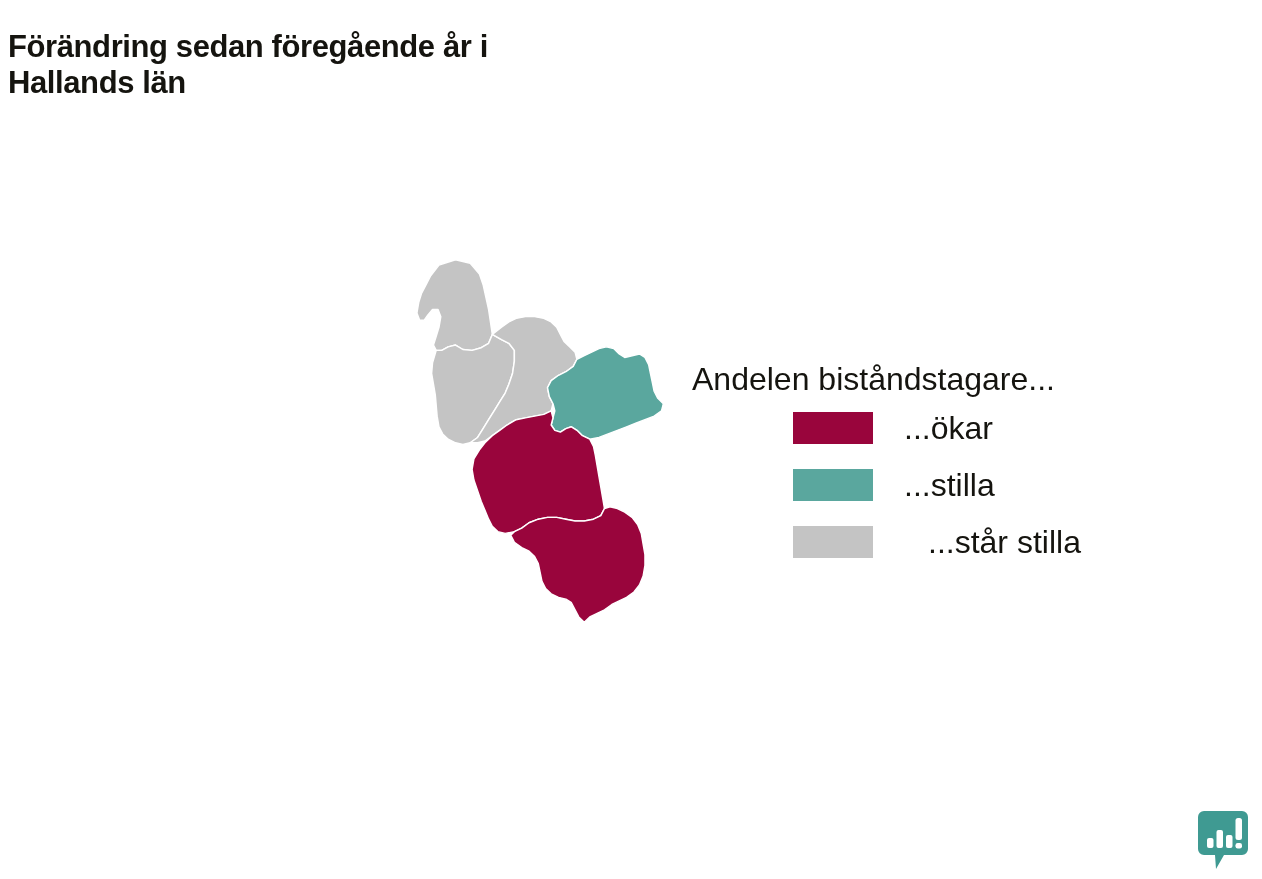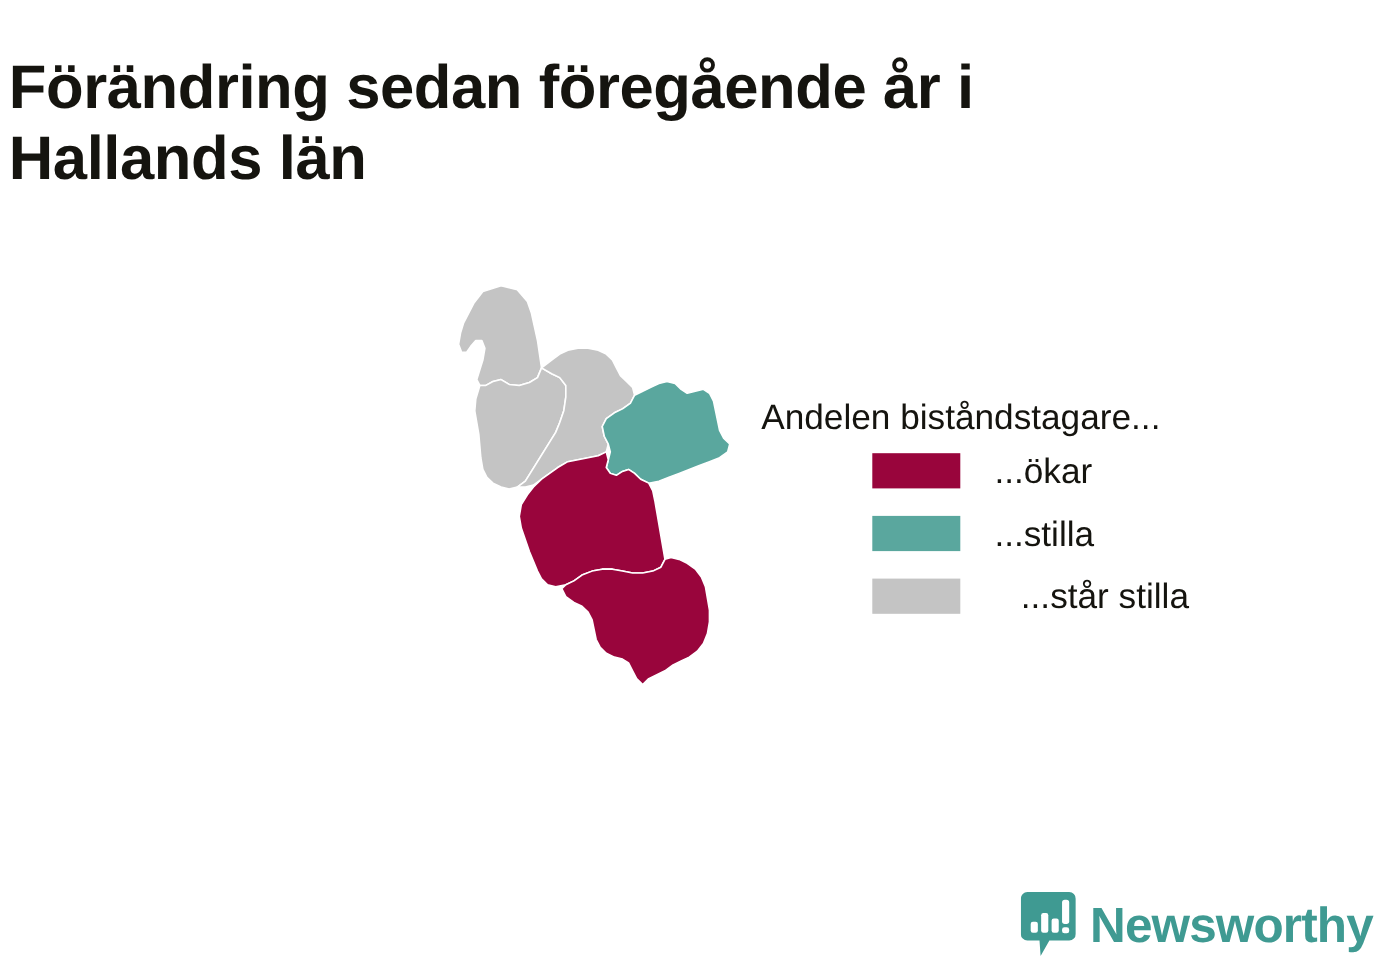--- a/index.html
+++ b/index.html
@@ -17,21 +17,21 @@
     color: #15140f;
     -webkit-font-smoothing: antialiased;
   }
 
   
   #chart-title {
     position: absolute;
     left: 8px;
     top: 8px;
     width: 1120px;
-    font-size: 56px;
+    font-size: 31px;
     line-height: 1.17;
     font-weight: 700;
     letter-spacing: -0.4px;
     color: #15140f;
     white-space: pre-line;
   }
 
   
   #map-area {
     position: absolute;
@@ -159,14 +159,13 @@
 
 <div id="logo">
   <svg id="logo-mark" viewBox="0 0 50 58">
     <path d="M6,0 H44 A6,6 0 0 1 50,6 V38 A6,6 0 0 1 44,44 H26 L18,58 L17,44 H6 A6,6 0 0 1 0,38 V6 A6,6 0 0 1 6,0 Z" fill="#3f9a92"></path>
     <rect x="9" y="27" width="6.5" height="10" rx="2" fill="#ffffff"></rect>
     <rect x="18.5" y="19" width="6.5" height="18" rx="2" fill="#ffffff"></rect>
     <rect x="28" y="24" width="6.5" height="13" rx="2" fill="#ffffff"></rect>
     <rect x="37.5" y="7" width="6.5" height="22" rx="2.5" fill="#ffffff"></rect>
     <rect x="37.5" y="32" width="6.5" height="5.5" rx="2.2" fill="#ffffff"></rect>
   </svg>
-  <span id="logo-wordmark" style="color: rgb(63, 154, 146);">Newsworthy</span>
 </div>
 
 </body></html>

